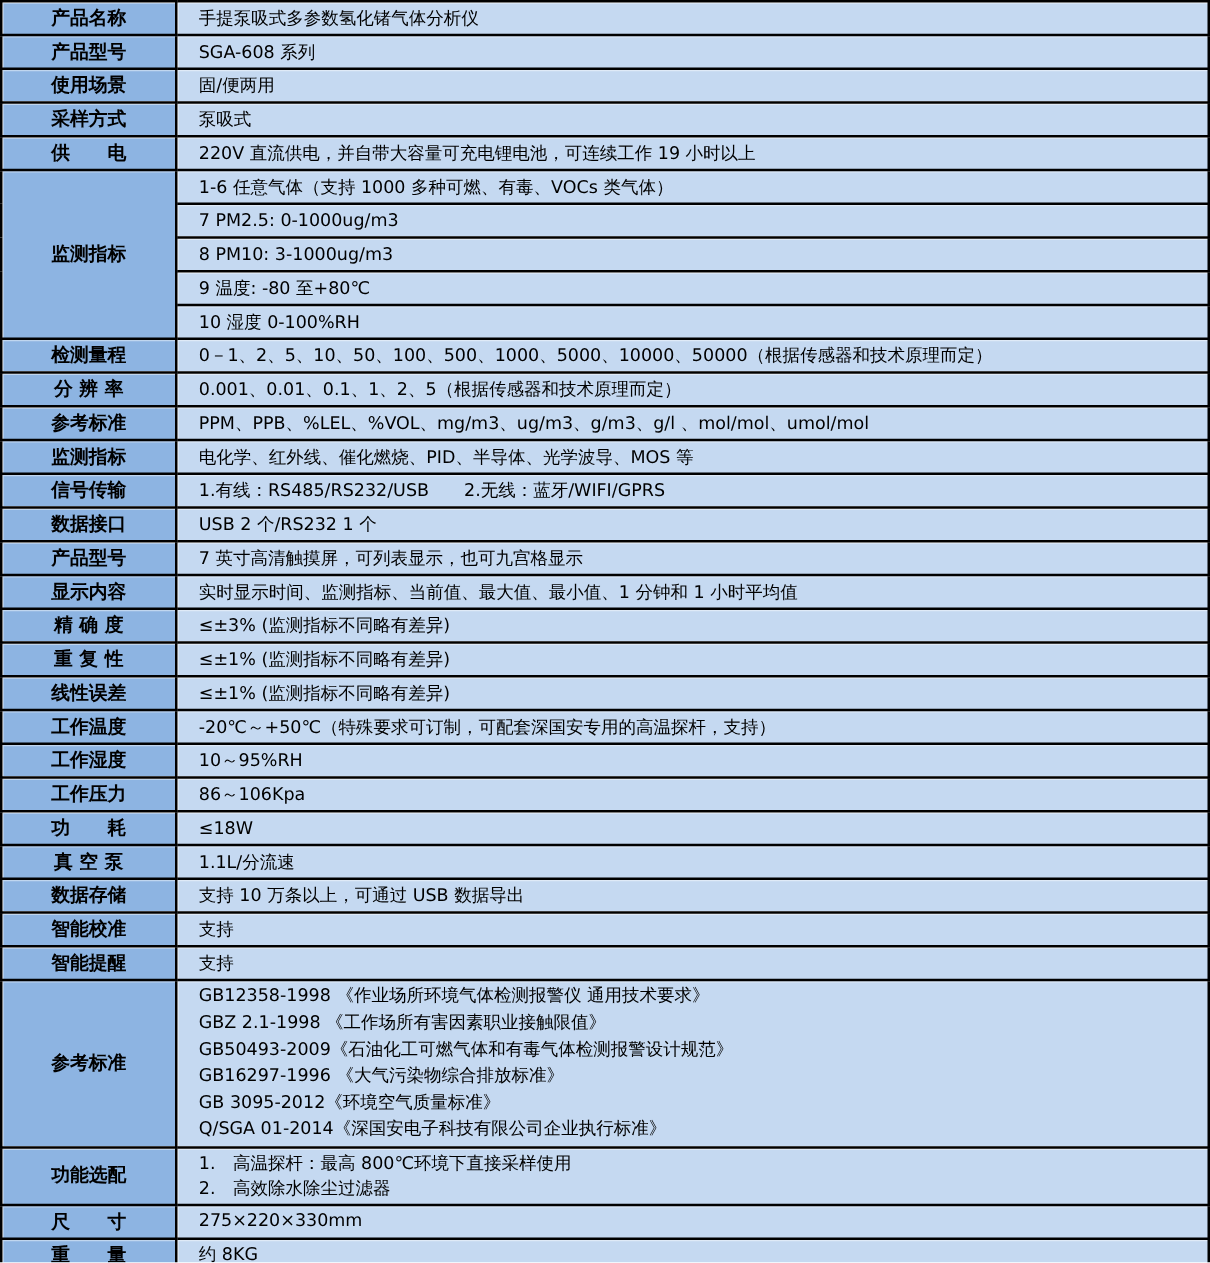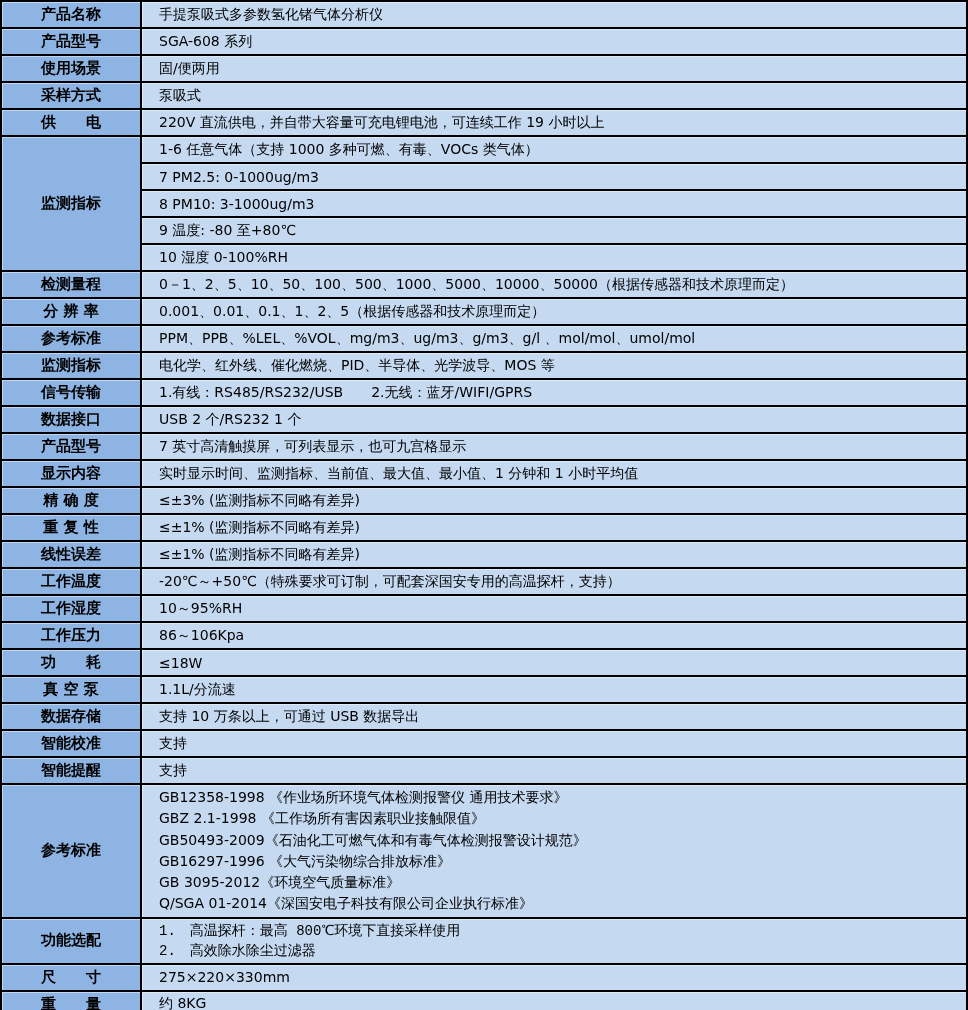--- a/index.html
+++ b/index.html
@@ -46,21 +46,21 @@
     padding: 2px 6px 2px 17px;
     white-space: nowrap;
   }
   tr.row-std { height: 27px; }
   tr.row-ref { height: 128px; }
   tr.row-opt { height: 40px; }
   td.value-cell .value-line {
     line-height: 21.3px;
     white-space: nowrap;
   }
-  tr.row-opt td.value-cell .value-line { line-height: 20px; font-family: Liberation Mono, monospace; }
+  tr.row-opt td.value-cell .value-line { line-height: 20px; }
 </style>
 </head>
 <body>
 
 <div class="page">
   <table class="spec-table">
     <colgroup>
       <col class="c-label">
       <col class="c-value">
     </colgroup>

